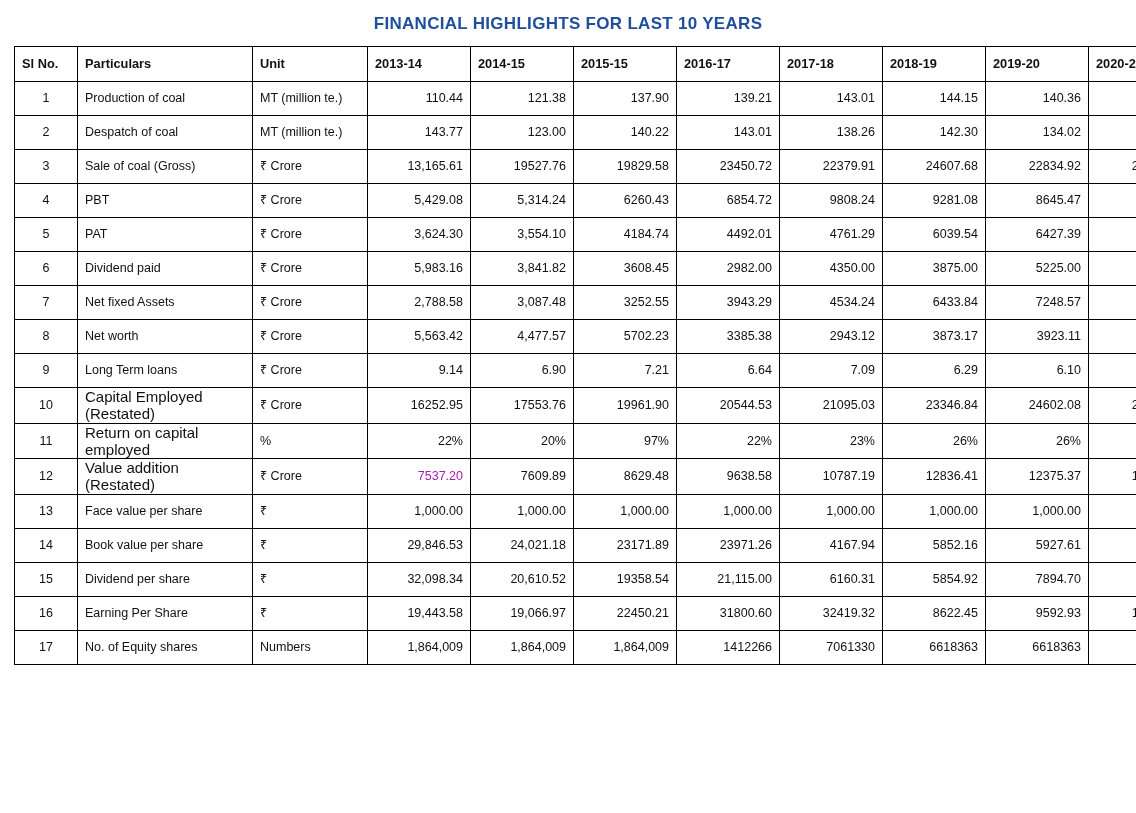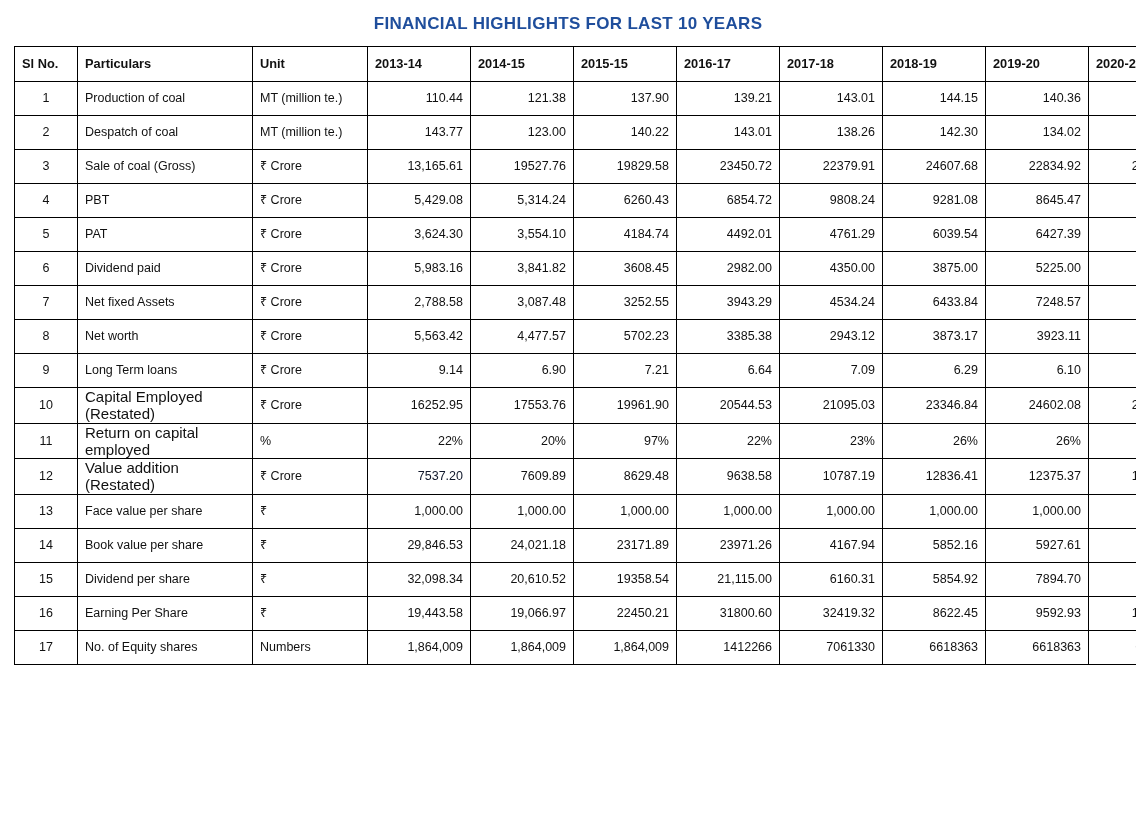--- a/index.html
+++ b/index.html
@@ -56,21 +56,21 @@
   .c-part { width: 160px; text-align: left; }
   .c-unit { width: 100px; text-align: left; }
   .c-yr   { width: 88px;  text-align: right; }
   thead .c-part, thead .c-unit { text-align: left; }
   thead .c-sl { text-align: left; padding-left: 7px; }
   thead .c-yr { text-align: left; }
   .two-line {
     font-size: 15px;
     line-height: 1.12;
   }
-  td.faded { color: #0f172a; }
+  td.faded { color: #a21caf; }
   .short-row td { height: 31px; }
 </style>
 </head>
 <body>
 
 <div class="page">
 
   <div class="doc-title">FINANCIAL HIGHLIGHTS FOR LAST 10 YEARS</div>
 
   <div class="table-wrap">

